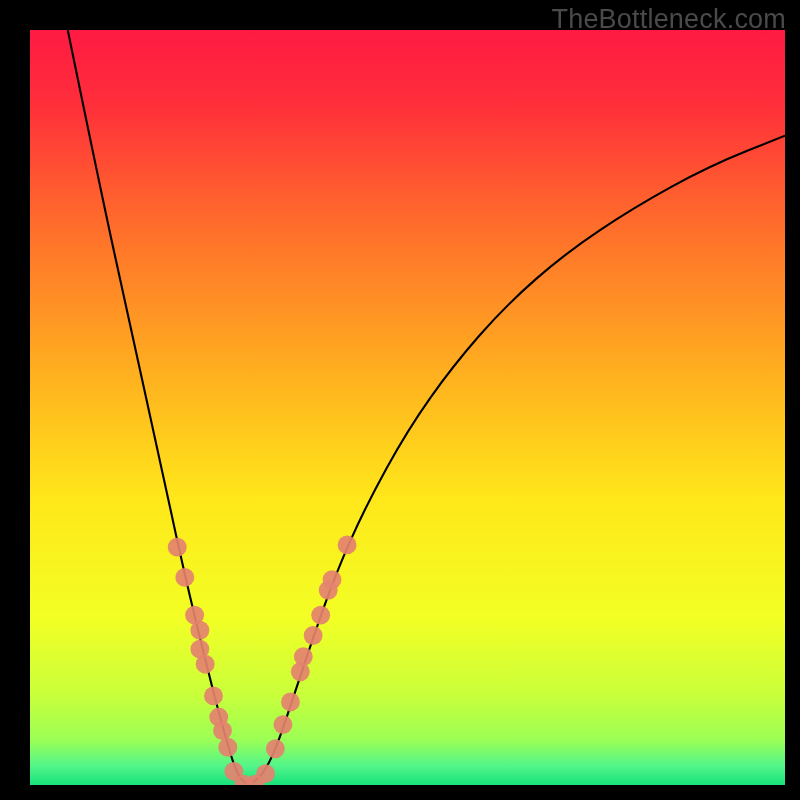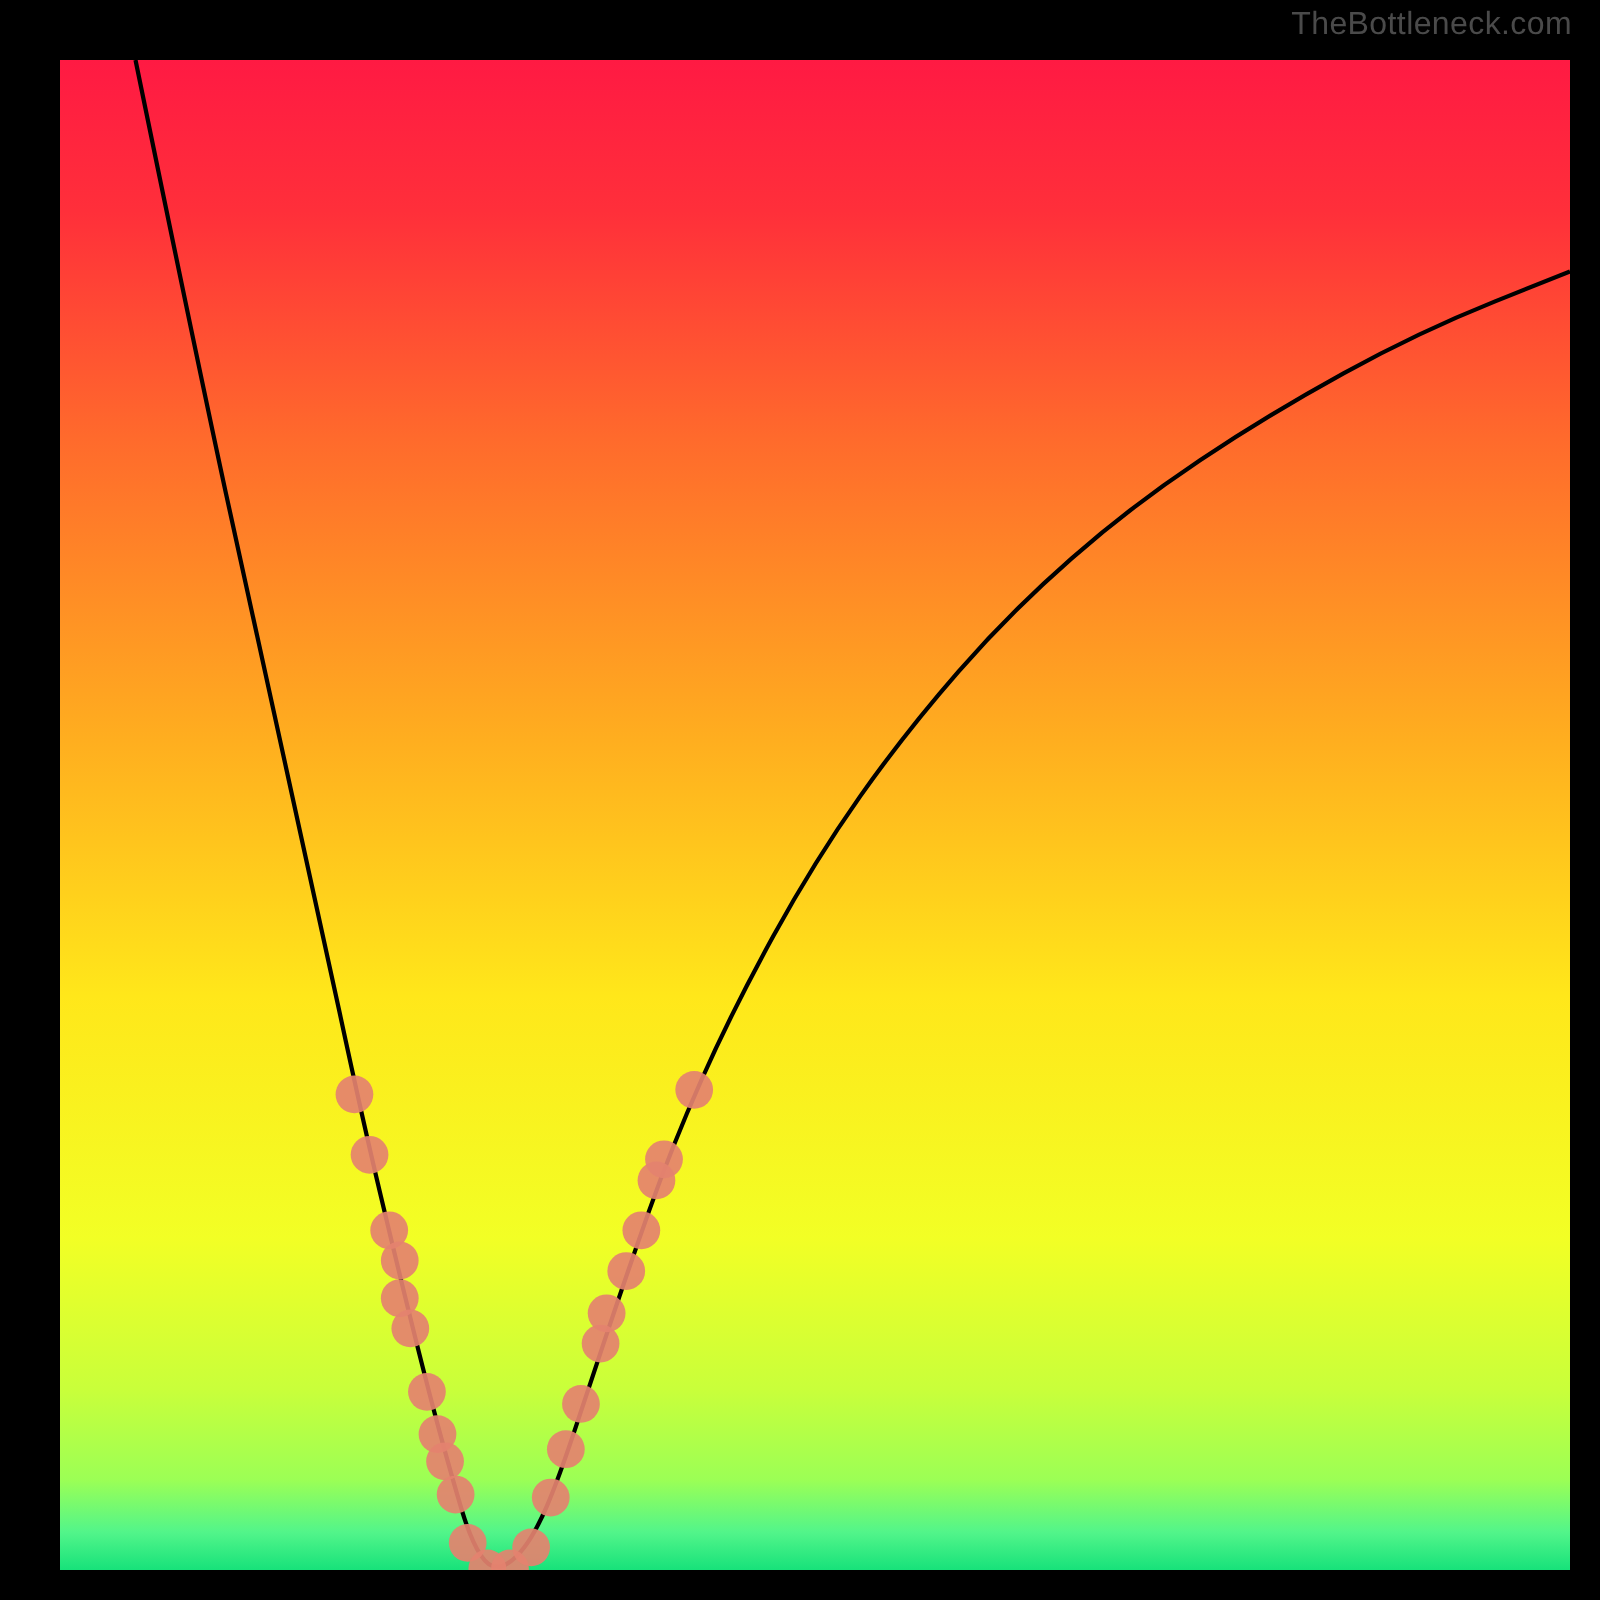--- a/index.html
+++ b/index.html
@@ -32,21 +32,21 @@
     position: absolute;
     inset: 0;
     width: 100%;
     height: 100%;
   }
   .watermark {
     position: absolute;
     top: 4px;
     right: 14px;
     color: #4a4a4a;
-    font-size: 16px;
+    font-size: 27px;
     font-weight: 500;
     letter-spacing: 0.2px;
   }
 </style>
 </head>
 <body>
 
 <div class="frame">
   <div class="plot-area">
     <svg class="gradient" viewBox="0 0 100 100" preserveAspectRatio="none">

